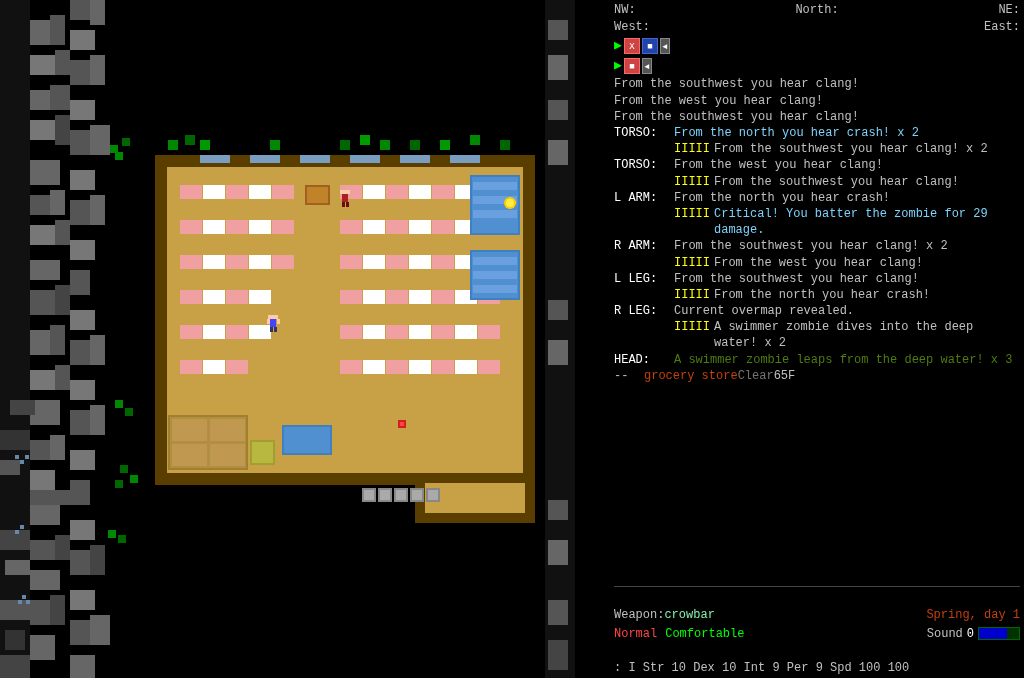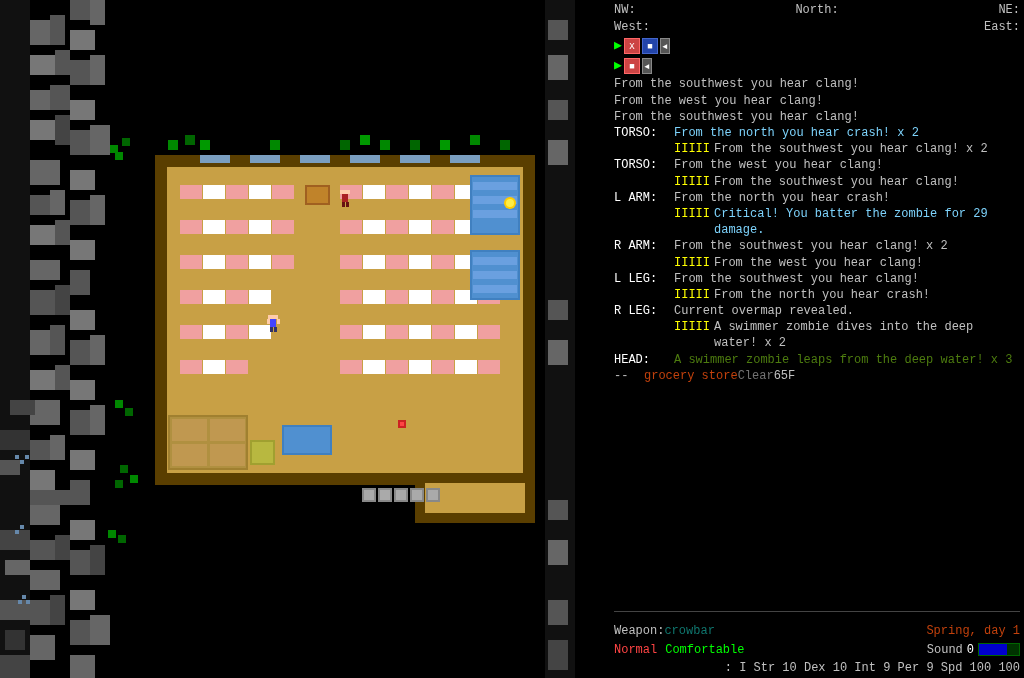--- a/index.html
+++ b/index.html
@@ -46,21 +46,21 @@
       flex: 1;
       overflow: hidden;
       font-size: 12px;
       line-height: 1.35;
     }
     .msg-line { display: flex; }
     .msg-label { color: #ff4444; min-width: 60px; flex-shrink: 0; }
     .msg-label.white { color: #ffffff; }
     .status-bar {
       border-top: 1px solid #444;
-      padding-top: 11px;
+      padding-top: 20px;
       margin-top: 3px;
     }
     .status-row {
       display: flex;
       justify-content: space-between;
       align-items: center;
       margin-bottom: 2px;
     }
   </style>
 </head>
@@ -471,39 +471,39 @@
         <span style="color:#c2410c; ">grocery store</span>
         <span style="color:#737373; ">Clear</span>
         <span style="color:#c0c0c0;">65F</span>
       </div>
     </div>
 
     <div class="status-bar">
 
       <div class="status-row">
         <span style="color:#c0c0c0;">Weapon:</span>
-        <span style="color:#0f766e;">crowbar</span>
+        <span style="color:#86efac;">crowbar</span>
         <span style="flex:1;"></span>
         <span style="color:#c2410c;">Spring, day 1</span>
       </div>
 
       <div class="status-row">
         <span style="color:#ff4444;">Normal</span>
         <span style="width:8px;"></span>
         <span style="color:#00ff00;">Comfortable</span>
         <span style="flex:1;"></span>
         <span style="color:#c0c0c0;">Sound</span>
         <span style="width:4px;"></span>
         <span style="color:#ffffff;">0</span>
         <span style="width:4px;"></span>
 
         <span style="display:inline-flex; border:1px solid #006600; background:#003300; width:42px; height:13px; vertical-align:middle; align-items:stretch;">
           <span style="background:#0000cc; width:70%; display:block;"></span>
         </span>
       </div>
 
 
-      <div style="text-align:right; color:#c0c0c0; font-size:12px; margin-top:2px;">
+      <div style="text-align:left; color:#c0c0c0; font-size:12px; margin-top:18px;">
         <span>: I  Str 10  Dex 10  Int  9  Per  9  Spd 100  100</span>
       </div>
     </div>
   </div>
 </div>
 
 </body></html>

